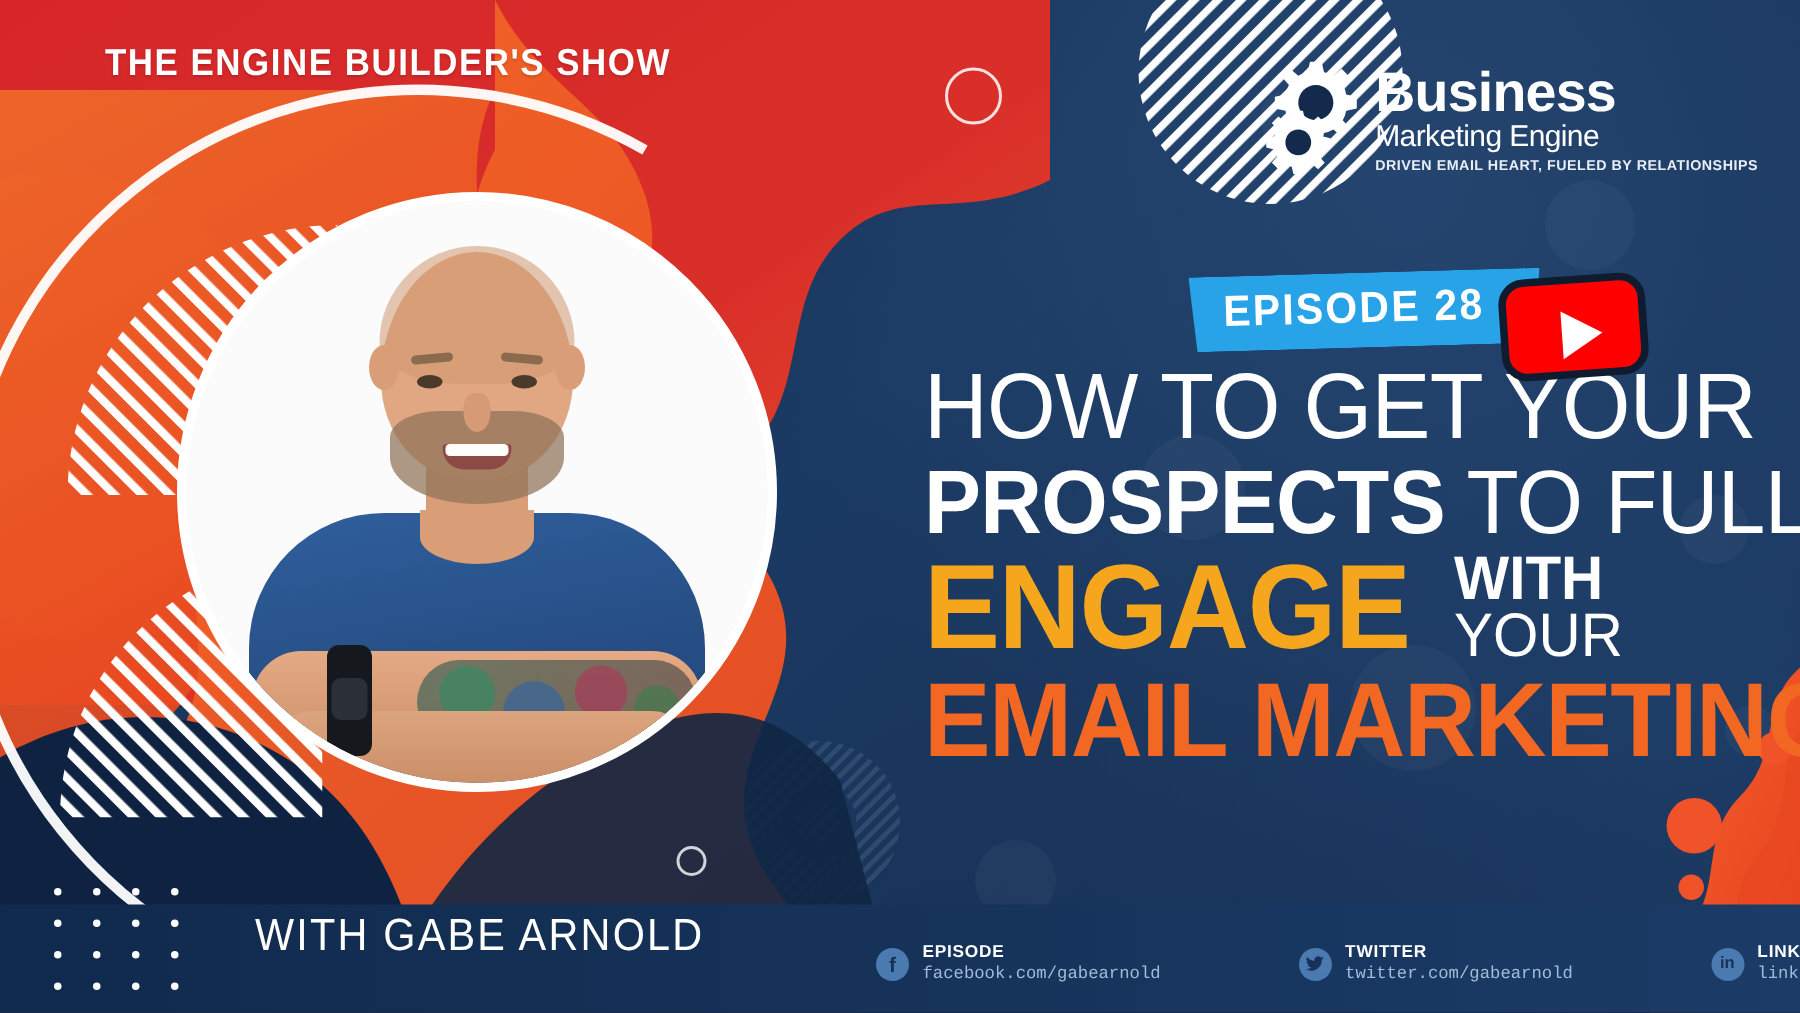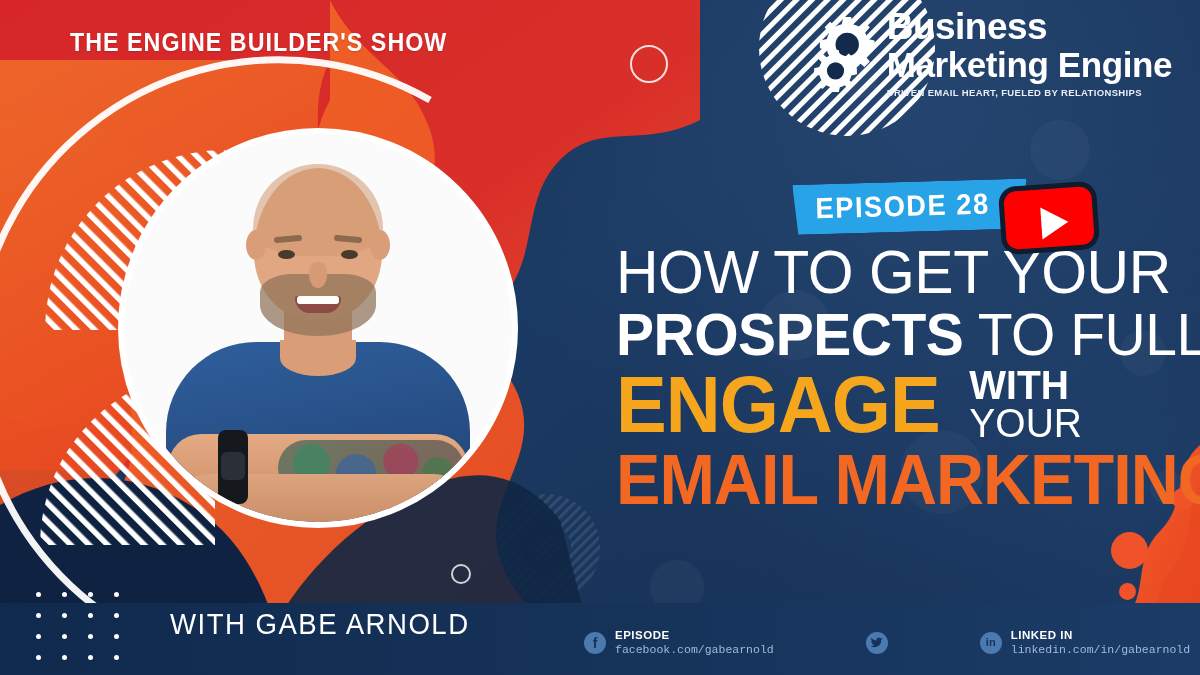--- a/index.html
+++ b/index.html
@@ -105,24 +105,24 @@
   .l2{font-size:60px;letter-spacing:-.5px;}
   .l2 .bold{font-weight:bold;}
   .l2 .light{font-weight:normal;}
   .l3{font-size:80px;font-weight:bold;color:#f5a61c;letter-spacing:-1px;position:relative;}
   .l3 .small-stack{display:inline-block;vertical-align:top;margin-left:10px;
      font-size:41px;line-height:.92;color:#ffffff;text-align:left;letter-spacing:0;}
   .l3 .small-stack .w{font-weight:bold;display:block;}
   .l3 .small-stack .y{font-weight:normal;display:block;}
   .l4{font-size:70px;font-weight:bold;color:#f26722;letter-spacing:-1px;}
   
-  .logo{position:absolute;right:28px;top:8px;z-index:45;display:flex;align-items:center;}
+  .logo{position:absolute;right:28px;top:38px;z-index:45;display:flex;align-items:flex-end;}
   .logo-text{color:#fff;}
   .lg1{font-size:37px;font-weight:bold;line-height:1;letter-spacing:-.5px;}
-  .lg2{font-size:35px;font-weight:bold;line-height:1.12;letter-spacing:-.4px;}
+  .lg2{font-size:20px;font-weight:normal;line-height:1.12;letter-spacing:-.4px;}
   .lg3{font-size:9.5px;font-weight:bold;letter-spacing:.35px;margin-top:3px;color:#e9eef6;}
   
   .social{position:absolute;bottom:18px;left:584px;z-index:48;display:flex;gap:92px;}
   .soc{display:flex;align-items:center;gap:9px;}
   .soc-ic{width:22px;height:22px;border-radius:50%;background:#4a7ab0;
       display:flex;align-items:center;justify-content:center;color:#16325a;
       font-size:14px;font-weight:bold;line-height:1;flex:none;}
   .soc-name{color:#fff;font-size:11.5px;font-weight:bold;letter-spacing:.5px;line-height:1.25;}
   .soc-url{color:#9fbbd8;font-size:11.5px;line-height:1.25;font-family:Liberation Mono, monospace;}
   
@@ -341,20 +341,24 @@
         <span class="soc-name" style="display:block">EPISODE</span>
         <span class="soc-url" style="display:block">facebook.com/gabearnold</span>
       </span>
     </div>
     <div class="soc">
       <span class="soc-ic">
         <svg width="13" height="13" viewBox="0 0 24 24" fill="#16325a">
             <path d="M23 4.9a9 9 0 0 1-2.6.7 4.5 4.5 0 0 0 2-2.5 9 9 0 0 1-2.9 1.1 4.5 4.5 0 0 0-7.7 4.1A12.8 12.8 0 0 1 2.5 3.6a4.5 4.5 0 0 0 1.4 6 4.5 4.5 0 0 1-2-.6 4.5 4.5 0 0 0 3.6 4.4 4.5 4.5 0 0 1-2 .1 4.5 4.5 0 0 0 4.2 3.1A9 9 0 0 1 1 18.5a12.7 12.7 0 0 0 19.6-11.3A9.2 9.2 0 0 0 23 4.9z"></path>
           </svg>
       </span>
+      <span>
+        <span class="soc-name" style="display:block">TWITTER</span>
+        <span class="soc-url" style="display:block">twitter.com/gabearnold</span>
+      </span>
     </div>
     <div class="soc">
       <span class="soc-ic" style="font-size:11px">in</span>
       <span>
         <span class="soc-name" style="display:block">LINKED IN</span>
         <span class="soc-url" style="display:block">linkedin.com/in/gabearnold</span>
       </span>
     </div>
   </div>
 

